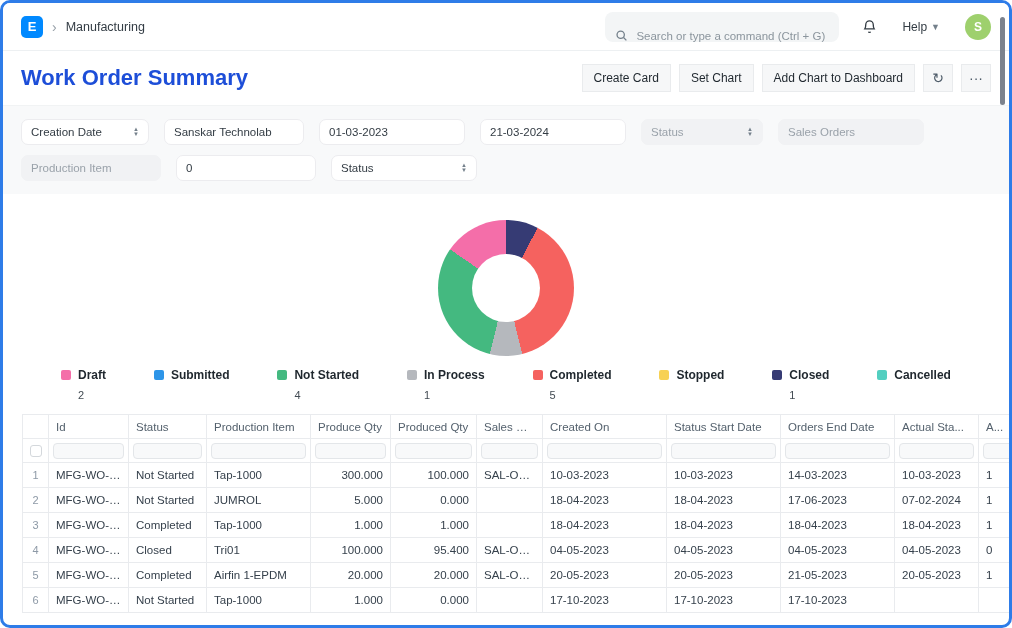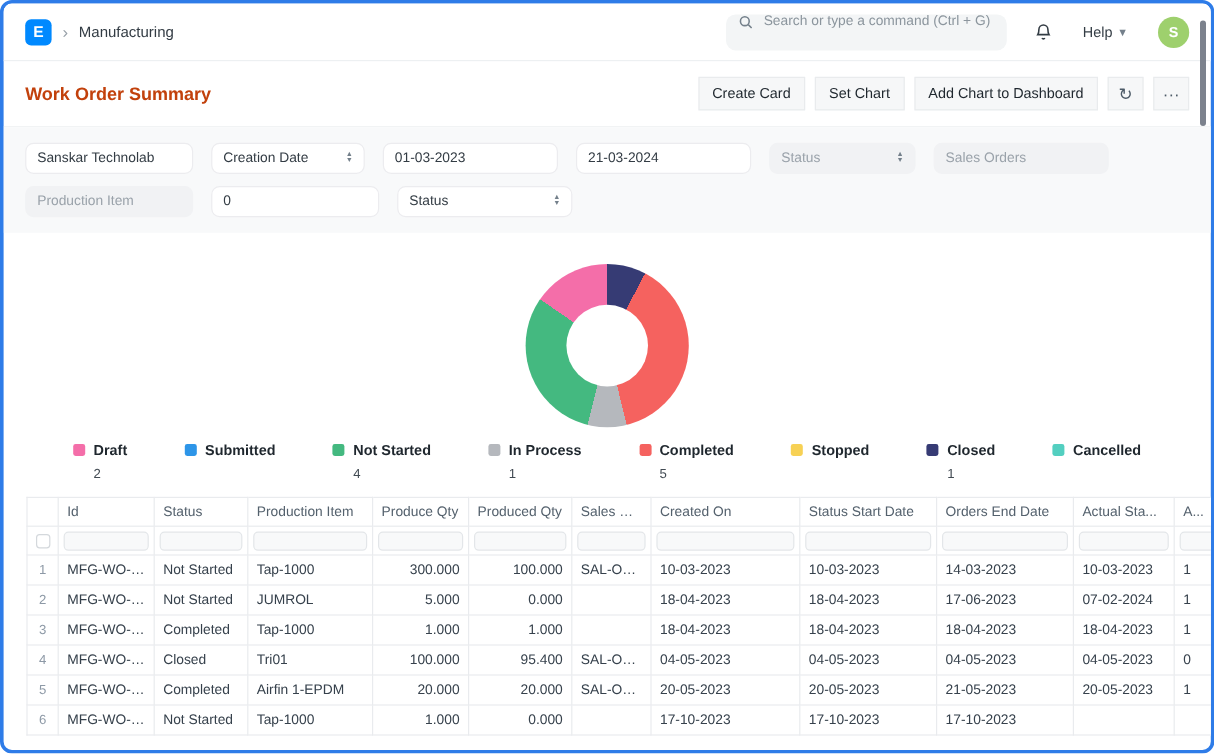--- a/index.html
+++ b/index.html
@@ -4,32 +4,32 @@
 <style>
   * { box-sizing: border-box; margin: 0; padding: 0; }
   html,body { width:1012px; height:628px; font-family:"Liberation Sans", sans-serif; background:#fff; }
   .frame { position:relative; width:1012px; height:628px; border:3px solid #2e7ce8; border-radius:10px; overflow:hidden; background:#fff; }
 
   
   .navbar { display:flex; align-items:center; height:48px; padding:0 18px; border-bottom:1px solid #edf0f2; gap:9px; background:#fff; }
   .logo { width:22px; height:22px; background:#0089ff; border-radius:5px; color:#fff; font-weight:bold; font-size:13px; display:flex; align-items:center; justify-content:center; }
   .crumb-chev { color:#98a1a9; font-size:14px; line-height:1; }
   .crumb { font-size:12.5px; color:#333c44; }
-  .search { margin-left:auto; display:flex; align-items:flex-start; gap:8px; width:234px; height:30px; background:#f3f5f6; border-radius:8px; padding:0 10px; }
+  .search { margin-left:auto; display:flex; align-items:flex-end; gap:8px; width:234px; height:30px; background:#f3f5f6; border-radius:8px; padding:0 10px; }
   .search svg { flex:0 0 auto; }
   .search input { border:0; background:transparent; font-size:11.5px; width:100%; outline:none; color:#4c5a67; }
   .search input::placeholder { color:#8b959d; }
   .nav-icon { margin-left:14px; display:flex; align-items:center; color:#333c44; }
   .help { display:flex; align-items:center; gap:4px; font-size:12px; color:#333c44; margin-left:16px; cursor:pointer; }
   .help .chev { color:#74808b; font-size:9px; }
   .avatar { width:26px; height:26px; border-radius:50%; background:#9ed06d; color:#fff; font-size:12px; font-weight:600; display:flex; align-items:center; justify-content:center; margin-left:16px; }
 
   
   .page-header { display:flex; align-items:center; padding:13px 18px; border-bottom:1px solid #f1f3f4; }
-  .page-title { font-size:15px; font-weight:700; color:#c2410c; }
+  .page-title { font-size:22px; font-weight:700; color:#1d4ed8; }
   .header-actions { margin-left:auto; display:flex; gap:8px; align-items:center; }
   .btn { height:28px; padding:0 11px; background:#f6f7f8; border:1px solid #e9ebed; border-radius:0; font-size:12px; color:#1f272e; display:flex; align-items:center; cursor:pointer; white-space:nowrap; }
   .icon-btn { width:30px; justify-content:center; color:#4c5a67; font-size:14px; }
 
   
   .filter-band { background:#f8f9fa; padding:13px 18px; display:flex; flex-direction:column; gap:10px; }
   .filter-row { display:flex; gap:15px; }
   .f-field { height:26px; border-radius:7px; background:#fff; border:1px solid #ececef; font-size:11.5px; color:#333c44; padding:0 9px; display:flex; align-items:center; }
   .f-field input { border:0; outline:none; width:100%; font-size:11.5px; color:#333c44; background:transparent; }
   .f-field input::placeholder { color:#9aa2aa; }
@@ -105,29 +105,29 @@
           <span>↻</span>
         </button>
       <button class="btn icon-btn">
           <span>···</span>
         </button>
     </div>
   </div>
 
   <div class="filter-band">
     <div class="filter-row">
-      <div class="f-field w140">
-        <input value="Sanskar Technolab" style="">
-      </div>
       <div class="f-field w128">
         <span>Creation Date</span>
         <span class="updown">
             <span>▲</span>
             <span>▼</span>
           </span>
+      </div>
+      <div class="f-field w140">
+        <input value="Sanskar Technolab" style="">
       </div>
       <div class="f-field w146">
         <input value="01-03-2023" style="">
       </div>
       <div class="f-field w146">
         <input value="21-03-2024" style="">
       </div>
       <div class="f-field muted w122">
         <span>Status</span>
         <span class="updown">

